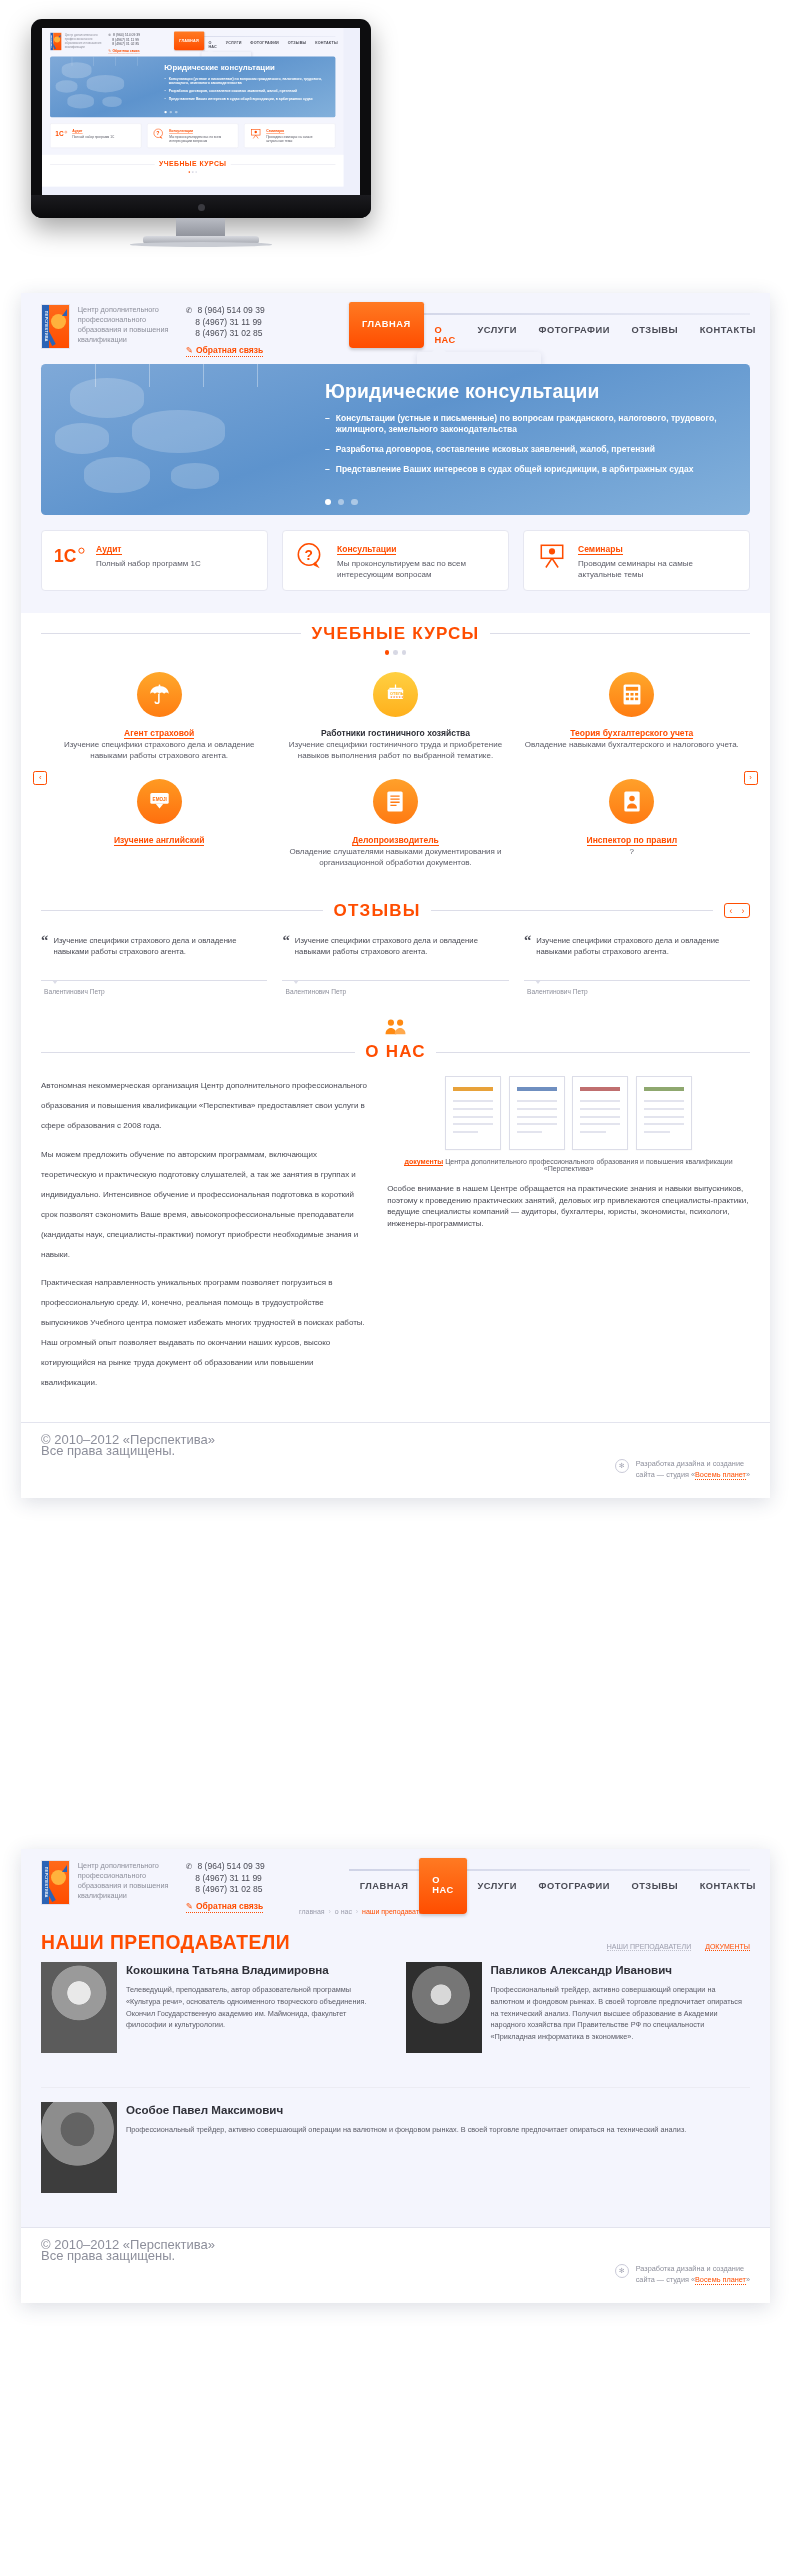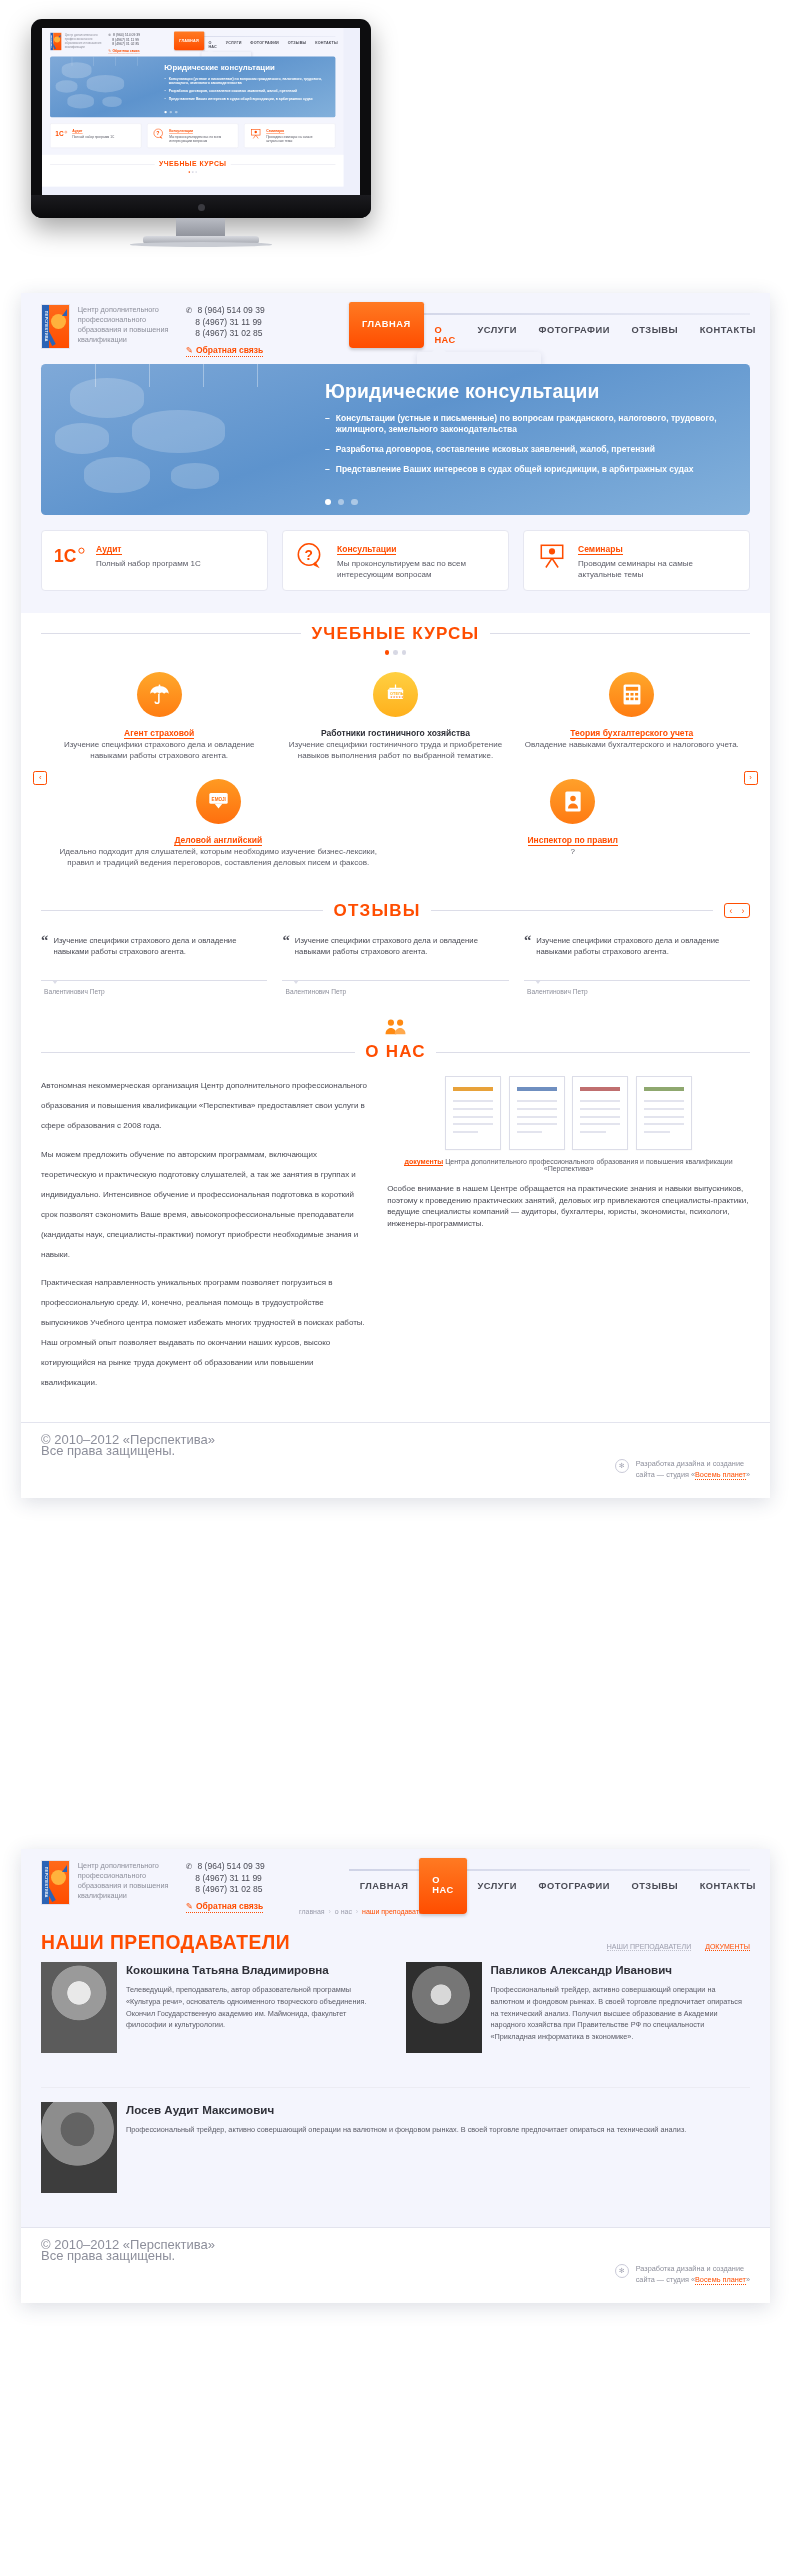--- a/index.html
+++ b/index.html
@@ -504,22 +504,33 @@
 
             <div class="crow">
               <div class="course">
                 <div class="c-ic" style="background:linear-gradient(#ff9a22,#ff6f0e)">
                   <svg width="25" height="23" viewBox="0 0 32 30" style="font-size:24px">
                       <rect x="4" y="4" width="24" height="14" rx="2" fill="#fff"></rect>
                       <text x="7" y="14" font-family="Liberation Sans" font-size="6" font-weight="bold" fill="#ff6f0e">EMOJI</text>
                       <path d="M11 18 L16 24 L21 18 Z" fill="#fff"></path>
                     </svg>
                 </div>
-                <h5>Деловой английский</h5>
-                <p>Идеально подходит для слушателей, которым необходимо изучение бизнес-лексики, правил и традиций ведения переговоров, составления деловых писем и факсов.</p>
+                <h5>Изучение английский</h5>
+              </div>
+              <div class="course">
+                <div class="c-ic" style="background:linear-gradient(#ffa02a,#ff7a12)">
+                  <svg width="20" height="23" viewBox="0 0 26 30">
+                      <rect x="3" y="2" width="20" height="26" rx="2" fill="#fff"></rect>
+                      <g stroke="#ff7a12" stroke-width="1.7">
+                        <path d="M7 8h12M7 12h12M7 16h12M7 20h8"></path>
+                      </g>
+                    </svg>
+                </div>
+                <h5>Делопроизводитель</h5>
+                <p>Овладение слушателями навыками документирования и организационной обработки документов.</p>
               </div>
               <div class="course">
                 <div class="c-ic" style="background:linear-gradient(#ffa02a,#ff7a12)">
                   <svg width="20" height="23" viewBox="0 0 26 30">
                       <rect x="3" y="2" width="20" height="26" rx="2" fill="#fff"></rect>
                       <circle cx="13" cy="11" r="3.6" fill="#ff7a12"></circle>
                       <path d="M6.5 24c0-4 3-6.4 6.5-6.4S19.5 20 19.5 24z" fill="#ff7a12"></path>
                     </svg>
                 </div>
                 <h5>Инспектор по правил</h5>
@@ -714,21 +725,21 @@
               </div>
             </div>
           </div>
         </div>
         <div class="tsep"></div>
         <div class="teachers" style="padding-top:0">
           <div class="trow">
             <div class="tcard">
               <div class="tphoto" style="background:radial-gradient(circle at 48% 30%,#44679a 0 22%,#8d8d8d 23% 48%,#3d3d3d 49% 100%)"></div>
               <div class="tinfo">
-                <h4>Лосев Аудит Максимович</h4>
+                <h4>Особое Павел Максимович</h4>
                 <p>Профессиональный трейдер, активно совершающий операции на валютном и фондовом рынках. В своей торговле предпочитает опираться на технический анализ.</p>
               </div>
             </div>
           </div>
         </div>
 
         <div class="footer">
           <div class="cp">
             <div>© 2010–2012 «Перспектива»</div>
             <div>Все права защищены.</div>

